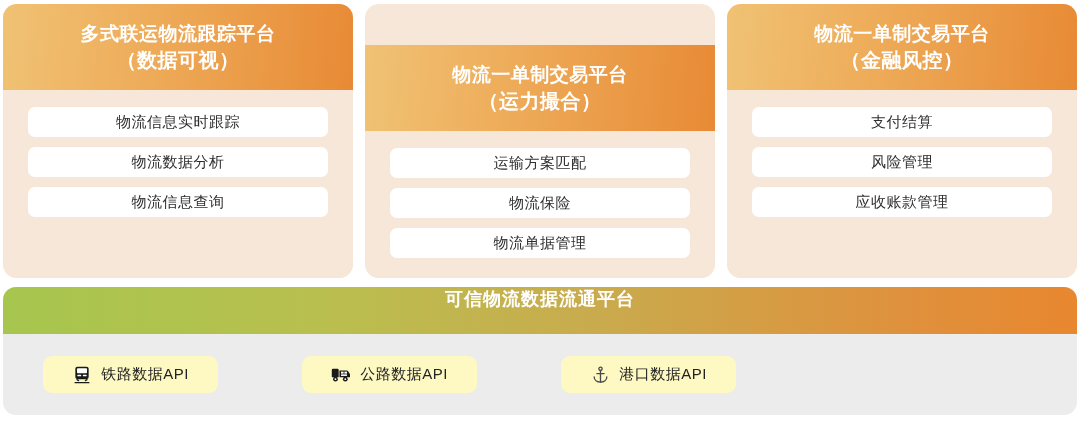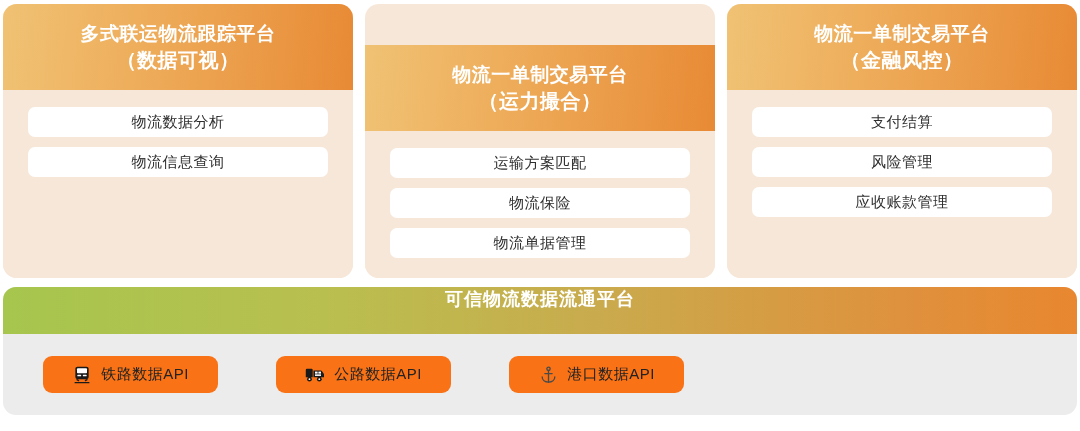--- a/index.html
+++ b/index.html
@@ -119,32 +119,32 @@
     align-items: center;
     padding: 0 40px;
     box-sizing: border-box;
     gap: 0;
   }
 
   .chip {
     flex: 0 0 auto;
     width: 175px;
     height: 37px;
-    background: #f97316;
+    background: #fef9c3;
     border-radius: 9px;
     display: flex;
     align-items: center;
     justify-content: center;
     gap: 9px;
     font-size: 15px;
     color: #222222;
     letter-spacing: 0.5px;
     box-sizing: border-box;
   }
-  .chip + .chip { margin-left: 58px; }
+  .chip + .chip { margin-left: 84px; }
 
   .chip-icon {
     width: 20px;
     height: 20px;
     display: flex;
     align-items: center;
     justify-content: center;
     flex: 0 0 20px;
   }
   .chip-icon svg { display: block; }
@@ -155,20 +155,21 @@
 <div id="stage">
 
   <div class="cards-row">
 
     <div class="card">
       <div class="card-header" style="background: linear-gradient(95deg, rgb(240, 194, 116) 0%, rgb(238, 174, 92) 38%, rgb(232, 138, 53) 100%);">
         <div class="line1">多式联运物流跟踪平台</div>
         <div class="line2">（数据可视）</div>
       </div>
       <div class="card-body">
+        <div class="pill">物流信息实时跟踪</div>
         <div class="pill">物流数据分析</div>
         <div class="pill">物流信息查询</div>
       </div>
     </div>
 
     <div class="card">
       <div class="card-header" style="background: linear-gradient(95deg, rgb(240, 194, 116) 0%, rgb(238, 174, 92) 38%, rgb(232, 138, 53) 100%); margin-top: 41px;">
         <div class="line1">物流一单制交易平台</div>
         <div class="line2">（运力撮合）</div>
       </div>

